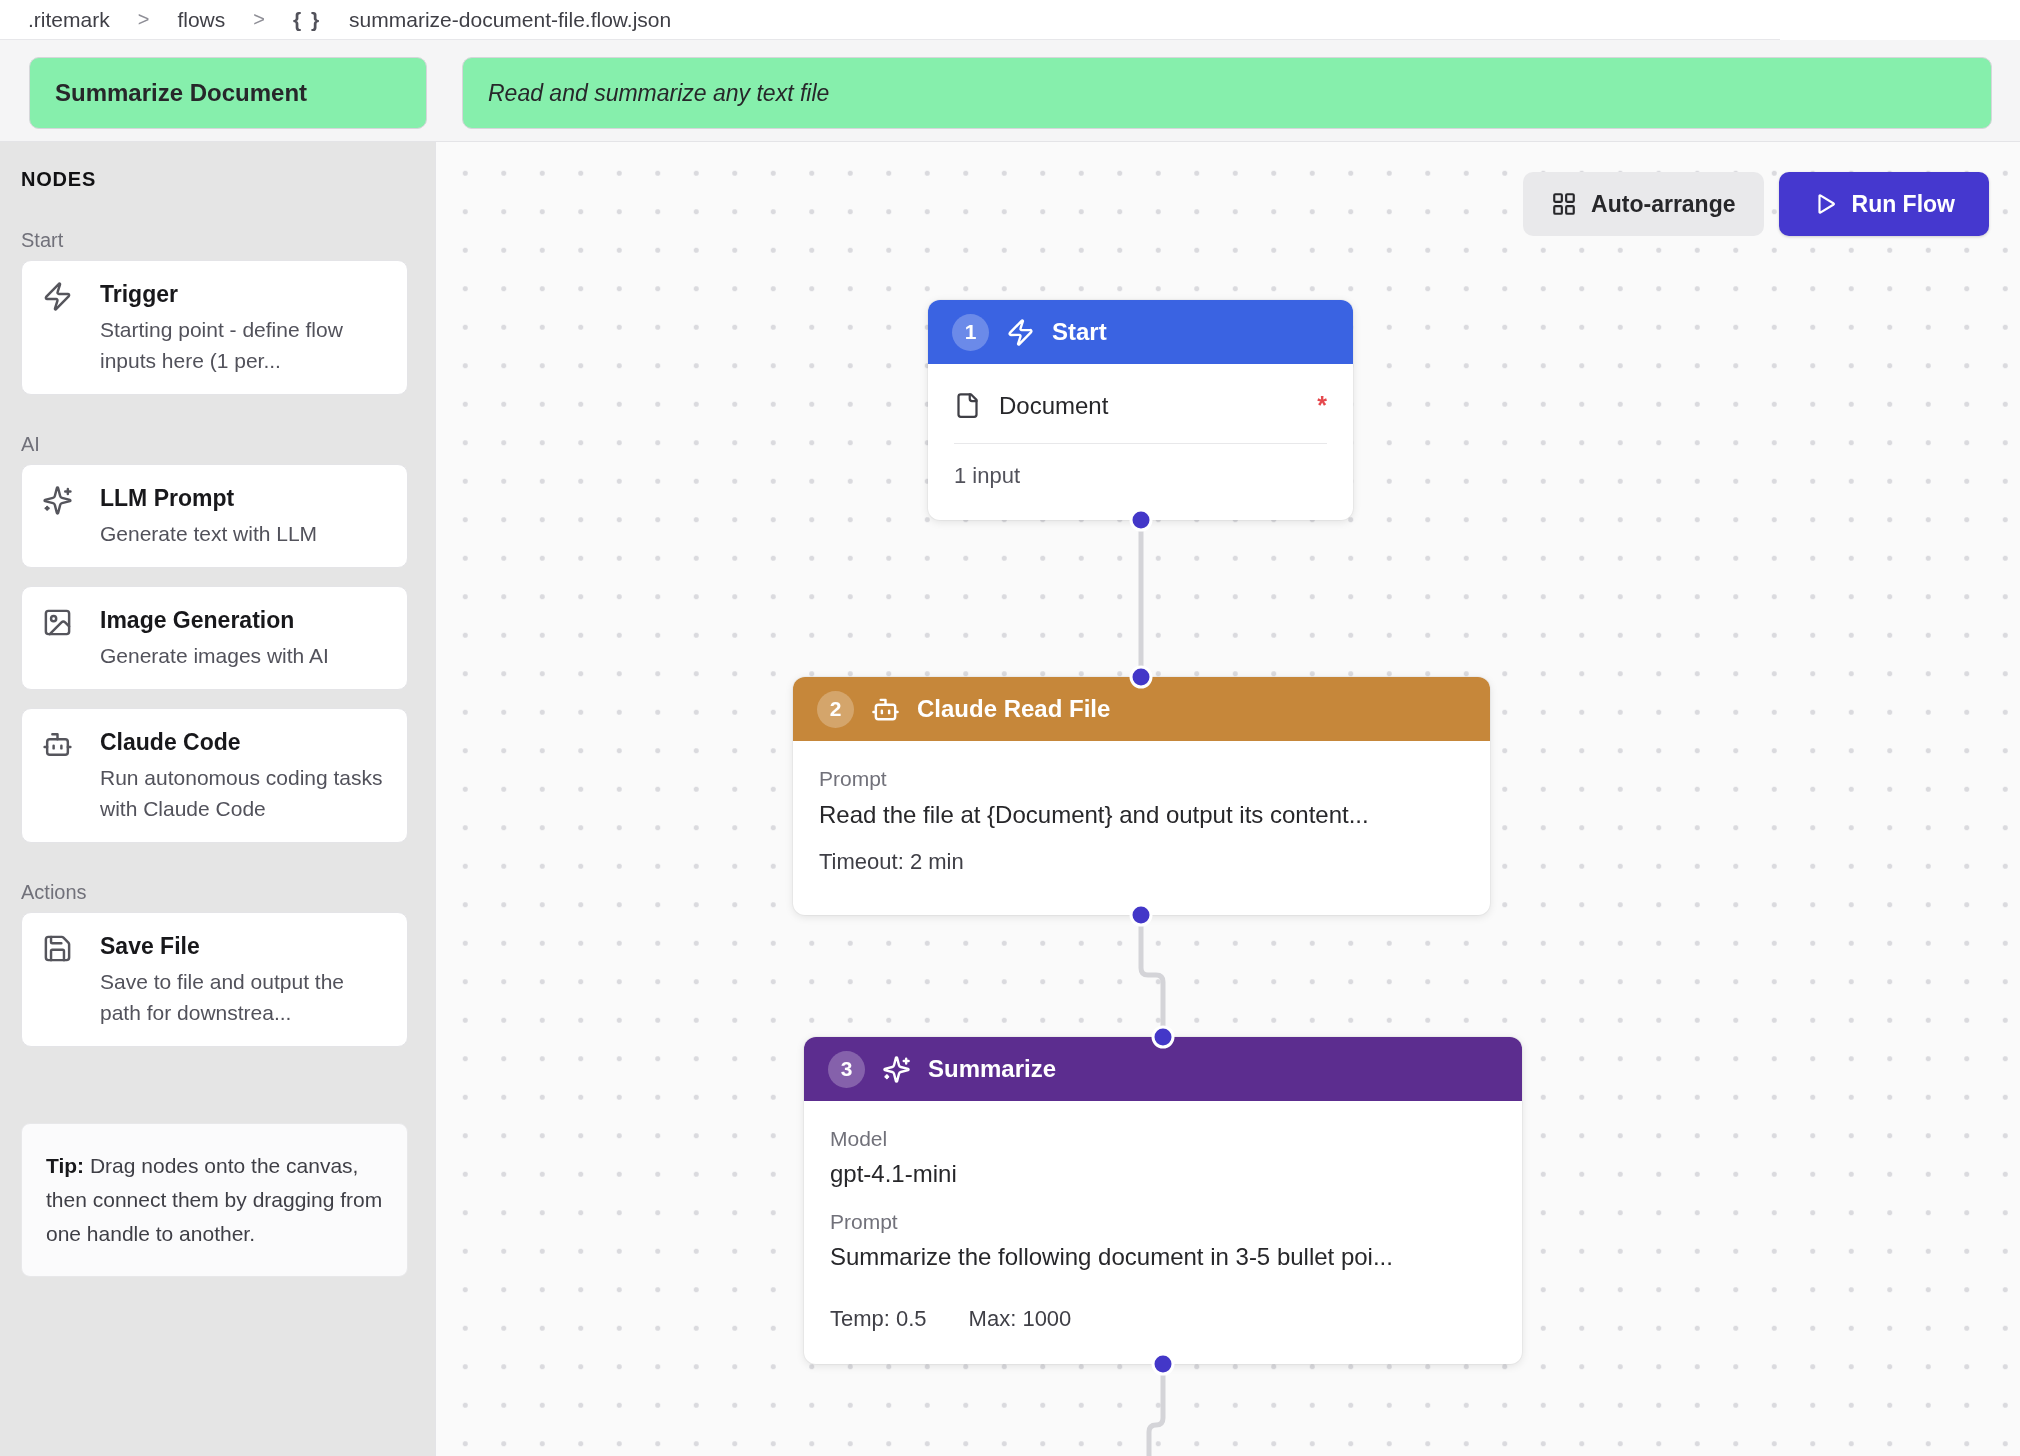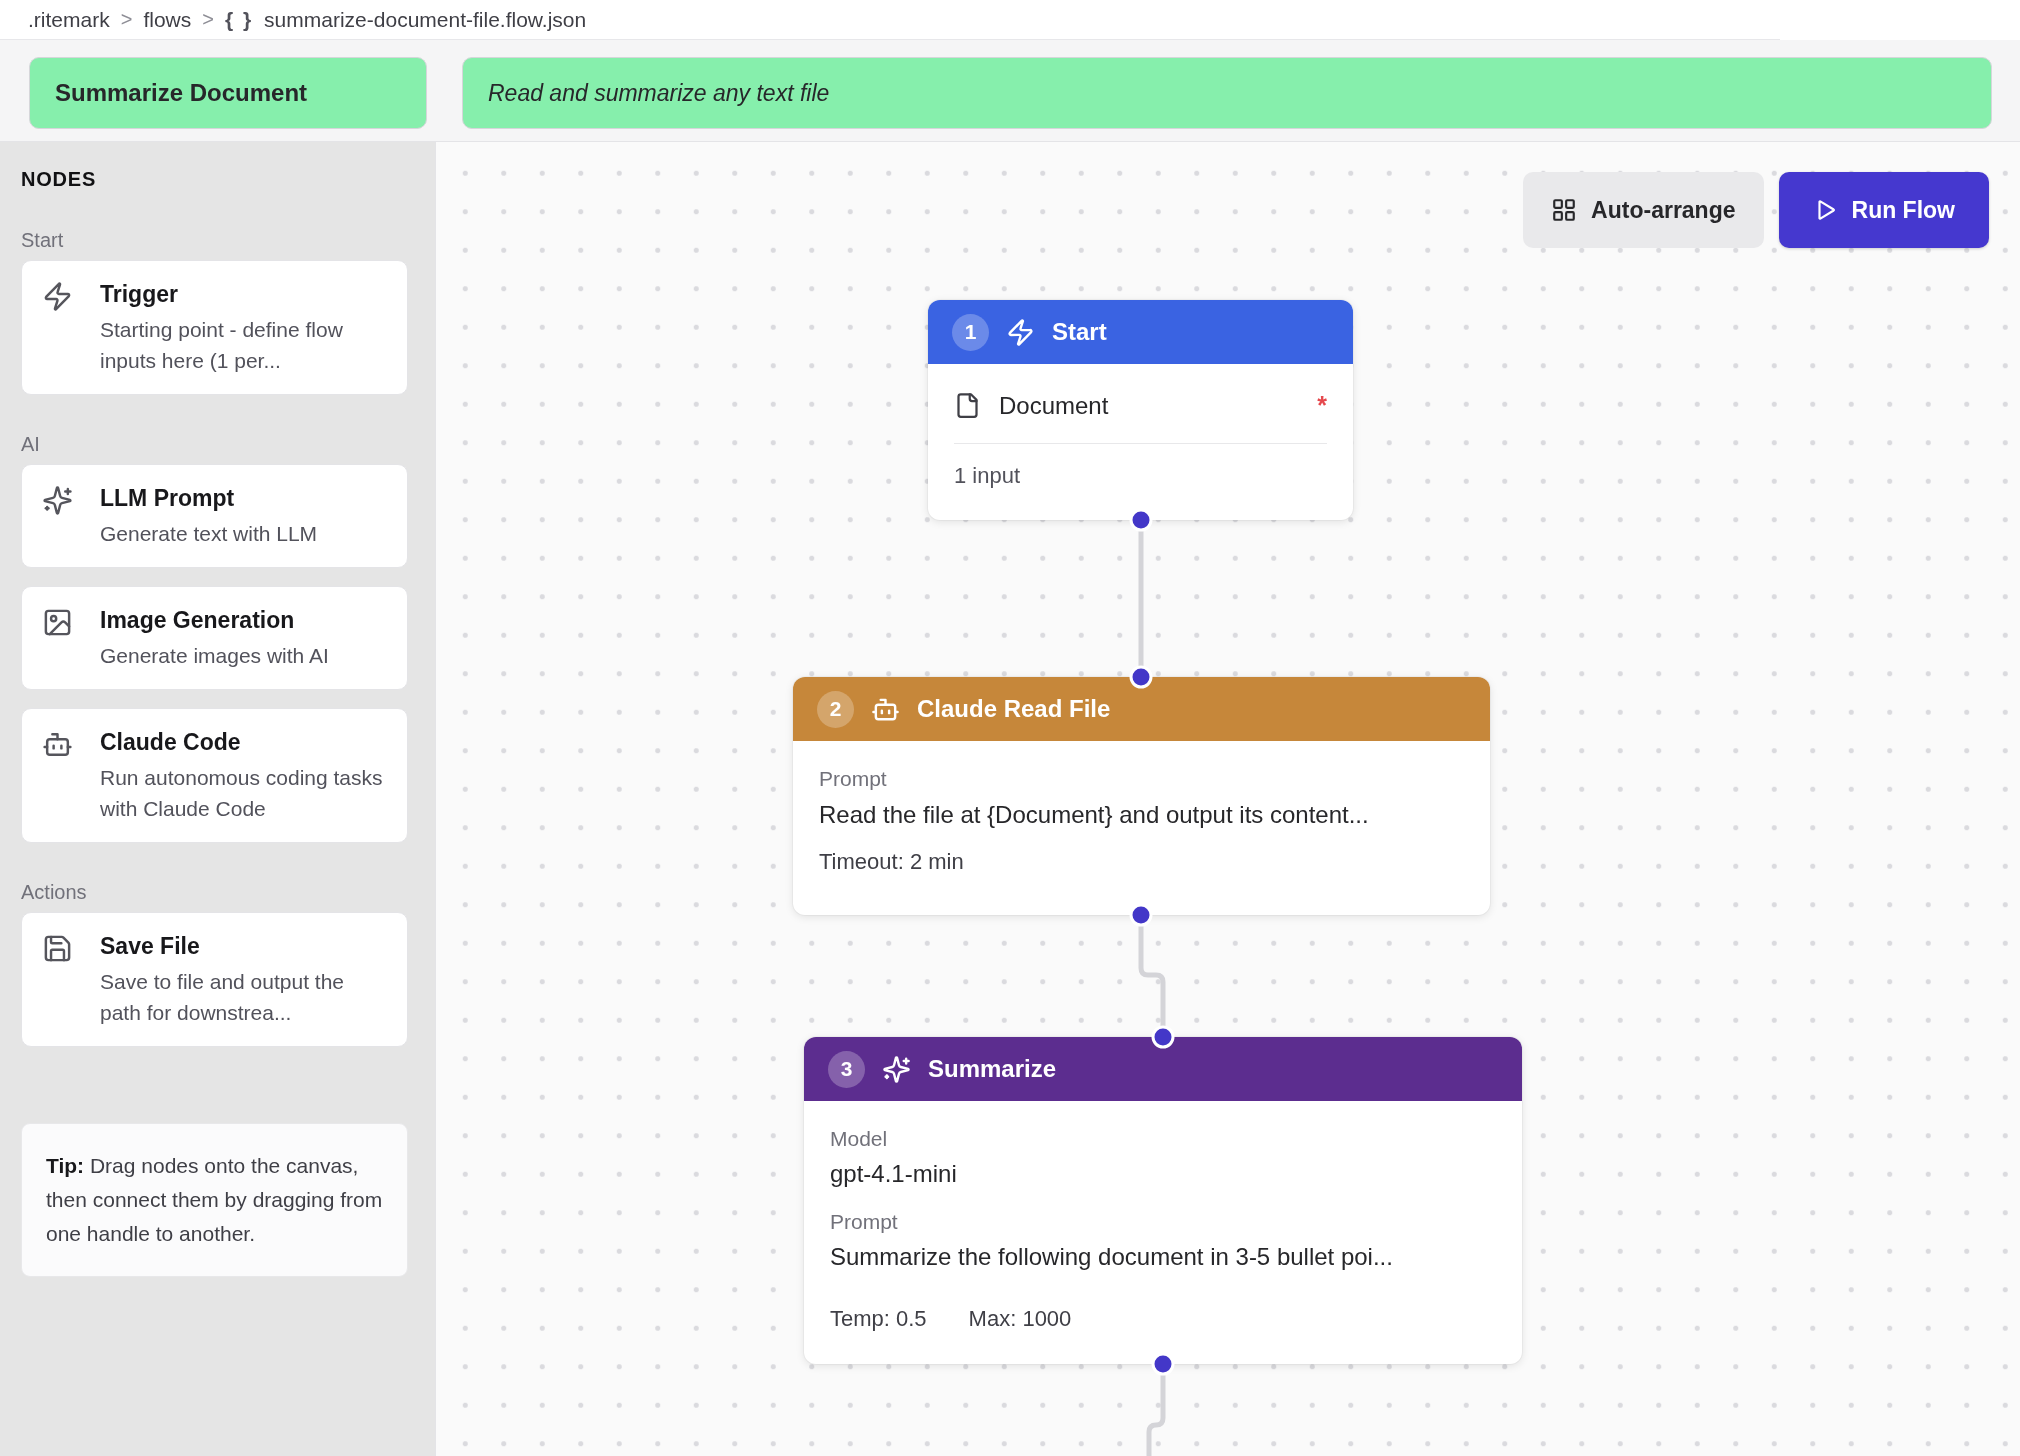--- a/index.html
+++ b/index.html
@@ -2,21 +2,21 @@
 <html><head>
 <meta charset="utf-8">
 <style>
   * { margin:0; padding:0; box-sizing:border-box; }
   html,body { width:2020px; height:1456px; }
   body { font-family:"Liberation Sans","DejaVu Sans",sans-serif; background:#ffffff; overflow:hidden; }
   .app { position:relative; width:2020px; height:1456px; background:#ffffff; }
 
   
   .topbar { position:absolute; left:0; top:0; width:1780px; height:40px; background:#ffffff;
-            border-bottom:1px solid #e7e7ea; display:flex; align-items:center; padding-left:28px; gap:11px;
+            border-bottom:1px solid #e7e7ea; display:flex; align-items:center; padding-left:28px; gap:28px;
             font-size:21px; color:#3f3f46; }
   .crumb { color:#3f3f46; }
   .crumb-sep { color:#8e8e96; font-size:20px; }
   .braces { color:#52525b; font-weight:600; letter-spacing:2px; font-size:21px; }
 
   
   .headrow { position:absolute; left:0; top:40px; width:2020px; height:102px; background:#f5f5f6;
              border-bottom:1px solid #e4e4e7; }
   .field { position:absolute; top:17px; height:72px; background:#86efac; border:1.5px solid #d6d6da;
            border-radius:10px; padding:0 25px; color:#27272a; outline:none; }
@@ -39,21 +39,21 @@
   .tip { margin-top:76px; background:#fbfbfc; border:1px solid #e8e8ea; border-radius:9px;
          padding:25px 24px; font-size:21px; line-height:34px; color:#3f3f46; }
   .tip b { color:#18181b; }
 
   
   .canvas { position:absolute; left:436px; top:142px; width:1584px; height:1314px; background:#fafafa;
             background-image:radial-gradient(circle,#dadade 2.2px, transparent 2.9px);
             background-size:38.5px 38.5px; background-position:10px 12px; overflow:hidden; }
 
   .toolbar { position:absolute; top:30px; right:31px; display:flex; gap:15px; z-index:5; }
-  .btn { height:76px; border-radius:10px; display:flex; align-items:center; font-size:23px; font-weight:600;
+  .btn { height:64px; border-radius:10px; display:flex; align-items:center; font-size:23px; font-weight:600;
          cursor:pointer; border:none; font-family:inherit; }
   .btn.gray { background:#e9e9eb; color:#27272a; padding:0 28px; gap:14px; }
   .btn.primary { color:#ffffff; padding:0 34px; gap:13px; box-shadow:0 1px 3px rgba(0,0,0,0.18); }
   .btn svg { width:26px; height:26px; fill:none; stroke-linecap:round; stroke-linejoin:round; }
   .btn.gray svg { stroke:#27272a; stroke-width:2; }
   .btn.primary svg { stroke:#ffffff; stroke-width:2; }
 
   .edges { position:absolute; left:0; top:0; width:1584px; height:1314px; z-index:1; pointer-events:none; }
   .handles { position:absolute; left:0; top:0; width:1584px; height:1314px; z-index:3; pointer-events:none; }
   .handles circle { pointer-events:auto; cursor:crosshair; }

